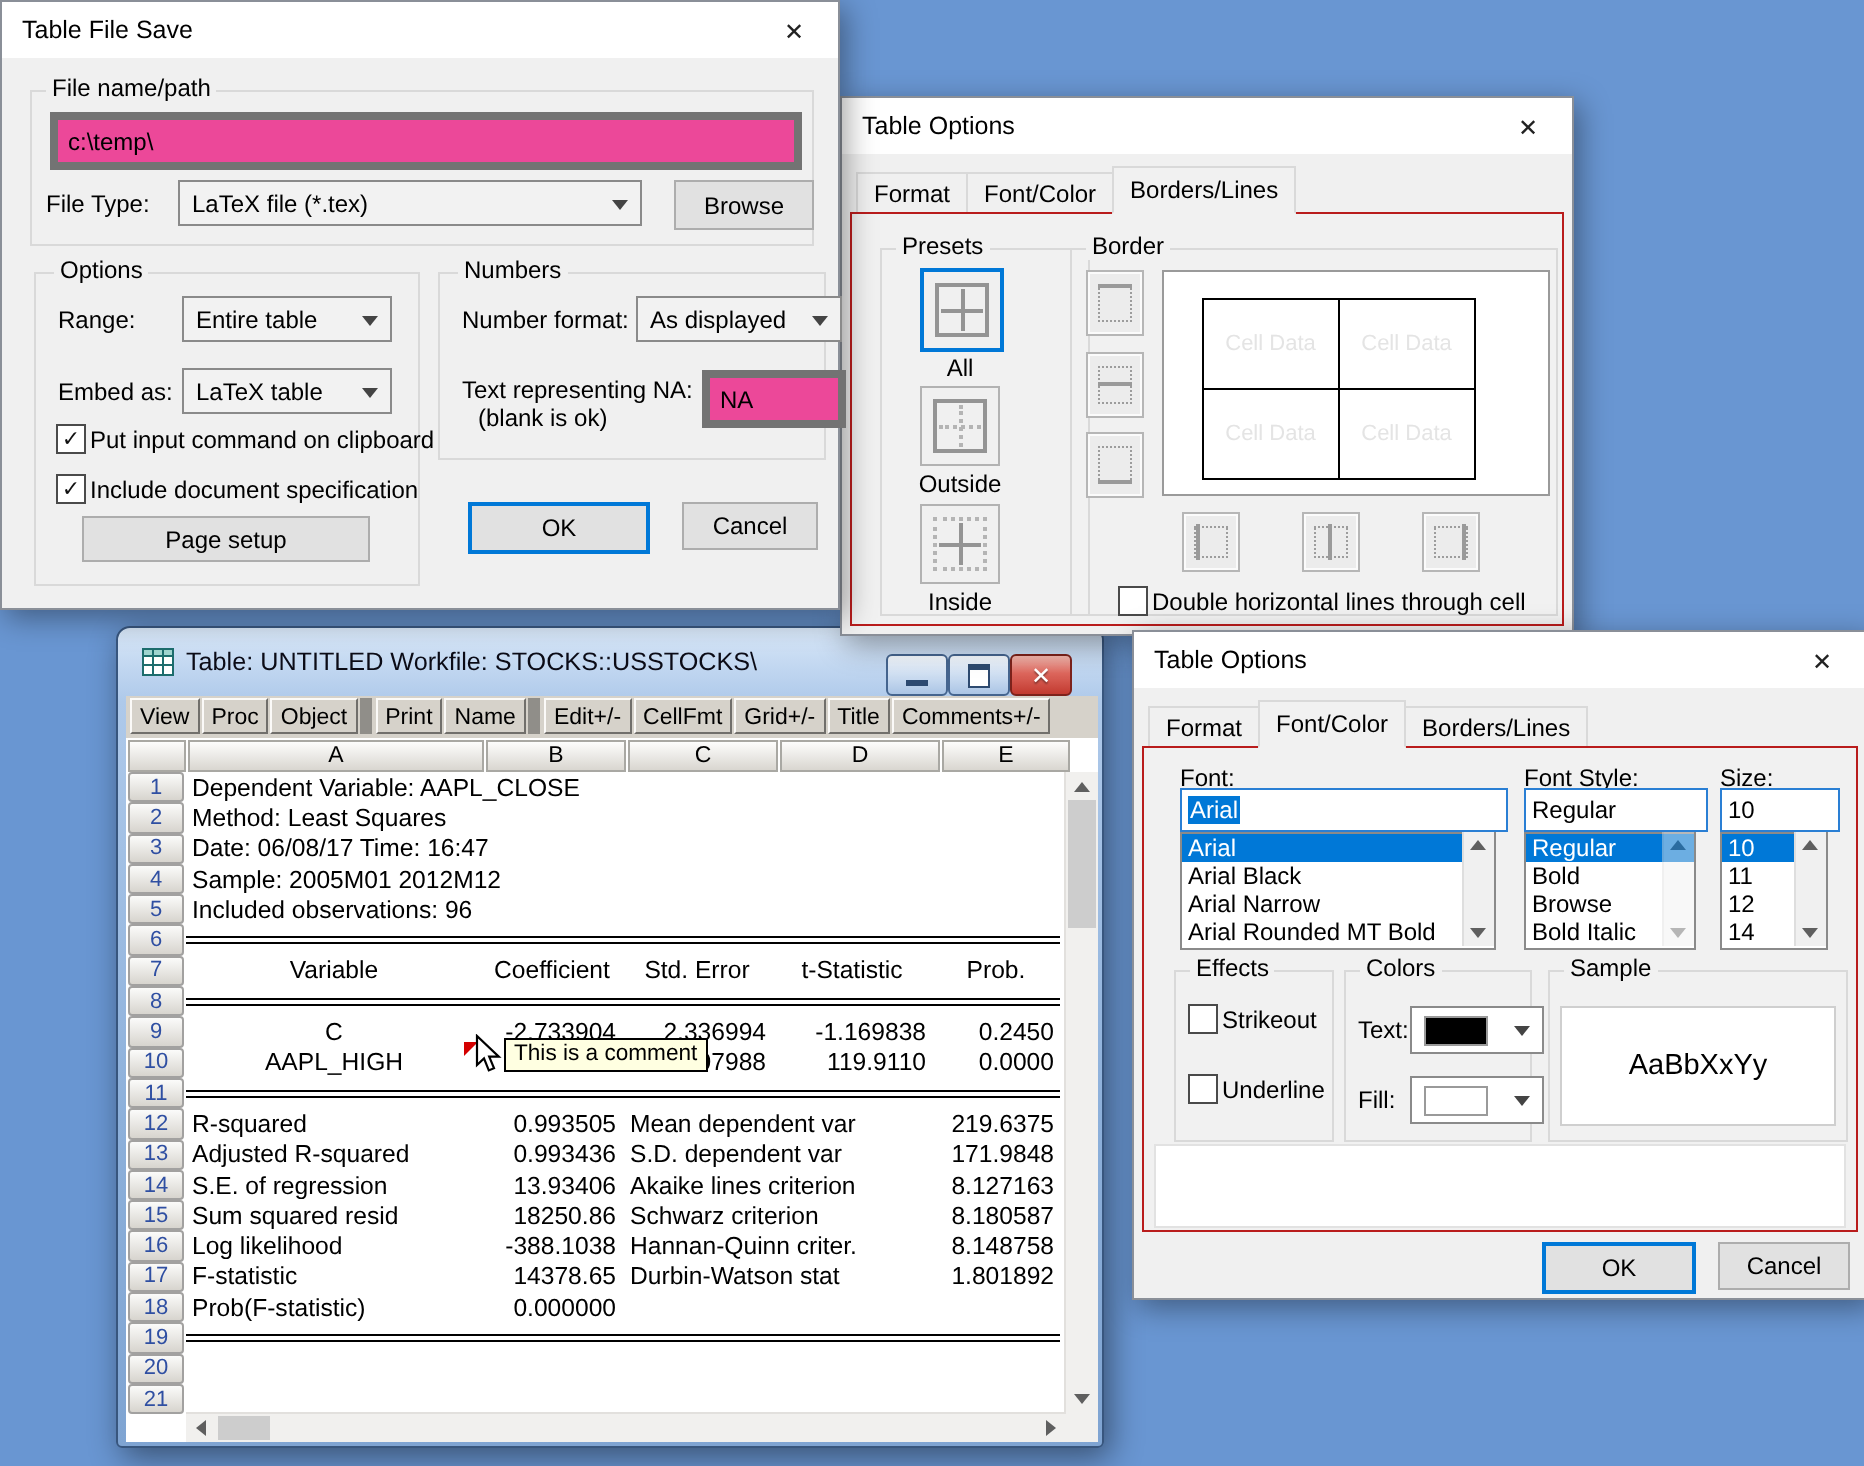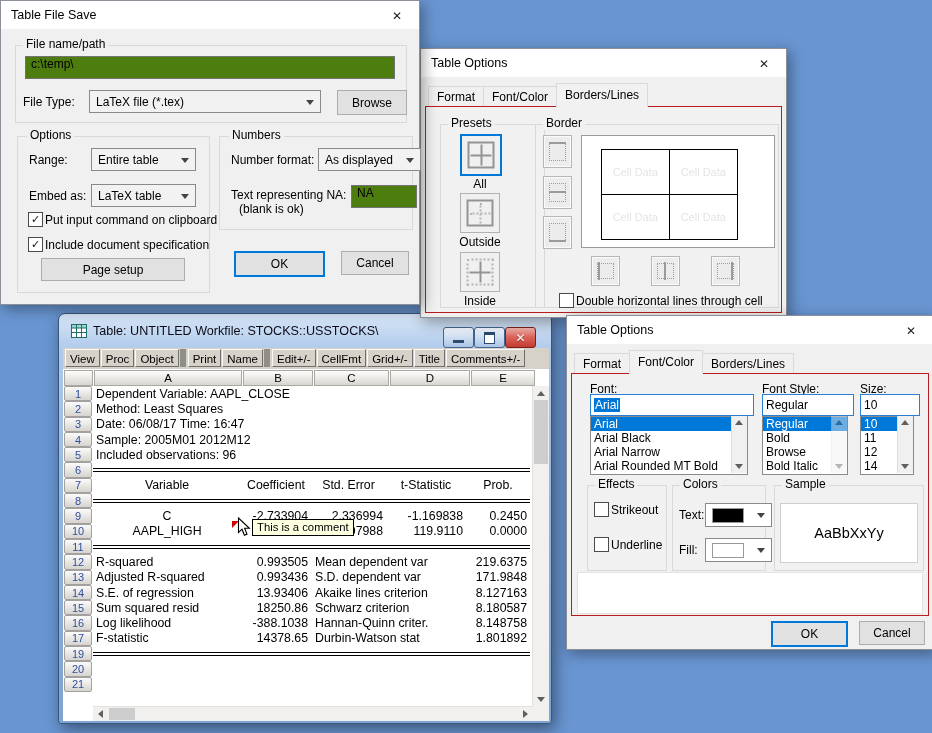--- a/index.html
+++ b/index.html
@@ -11,22 +11,22 @@
   
   .dlg{position:absolute;background:#f0f0f0;border:1px solid #8a8f98;
        box-shadow:3px 4px 14px rgba(0,0,0,.38);}
   .dlg-title{position:absolute;left:0;top:0;right:0;height:28px;background:#fff;
        display:flex;align-items:center;padding-left:10px;font-size:12.5px;}
   .dlg-x{position:absolute;right:12px;top:6px;width:20px;height:17px;display:flex;
        align-items:center;justify-content:center;font-size:12px;color:#222;}
   .grp{position:absolute;border:1px solid #d9d9d9;}
   .grp-label{position:absolute;font-size:12px;background:#f0f0f0;padding:0 3px;line-height:13px;}
   .lbl{position:absolute;font-size:12px;line-height:14px;white-space:nowrap;}
-  .input{position:absolute;background:#4d7c0f;border:1px solid #737373;display:flex;
-       padding:0 5px;font-size:12px;}
+  .input{position:absolute;background:#ec4899;border:4px solid #737373;display:flex;
+       align-items:center;padding:0 5px;font-size:12px;}
   .combo{position:absolute;background:#f2f2f2;border:1px solid #8a8a8a;display:flex;
        align-items:center;padding:0 6px;font-size:12px;}
   .chev{position:absolute;right:6px;top:50%;margin-top:-2px;width:0;height:0;
        border-left:4px solid transparent;border-right:4px solid transparent;border-top:5px solid #444;}
   .btn{position:absolute;background:#e1e1e1;border:1px solid #adadad;display:flex;
        align-items:center;justify-content:center;font-size:12px;}
   .btn.default{border:2px solid #0078d7;}
   .cb{position:absolute;width:13px;height:13px;background:#fff;border:1px solid #4a4a4a;
        display:flex;align-items:center;justify-content:center;font-size:11px;font-weight:bold;color:#111;}
   .cb.checked::after{content:"✓";}
@@ -419,20 +419,29 @@
           <div class="trow">
             <div class="rhdr">17</div>
             <div class="rbody">
               <div class="cell left" style="width: 148px; padding-left: 3px;">F-statistic</div>
               <div class="cell right" style="width: 70px;">14378.65</div>
               <div class="cell left" style="width: 155px; padding-left: 4px;">Durbin-Watson stat</div>
               <div class="cell right" style="width: 64px;">1.801892</div>
             </div>
           </div>
           <div class="trow">
+            <div class="rhdr">18</div>
+            <div class="rbody">
+              <div class="cell left" style="width: 148px; padding-left: 3px;">Prob(F-statistic)</div>
+              <div class="cell right" style="width: 70px;">0.000000</div>
+              <div class="cell left" style="width: 155px; padding-left: 4px;"></div>
+              <div class="cell right" style="width: 64px;"></div>
+            </div>
+          </div>
+          <div class="trow">
             <div class="rhdr">19</div>
             <div class="rbody">
               <div class="dline"></div>
             </div>
           </div>
           <div class="trow">
             <div class="rhdr">20</div>
             <div class="rbody"></div>
           </div>
           <div class="trow">

